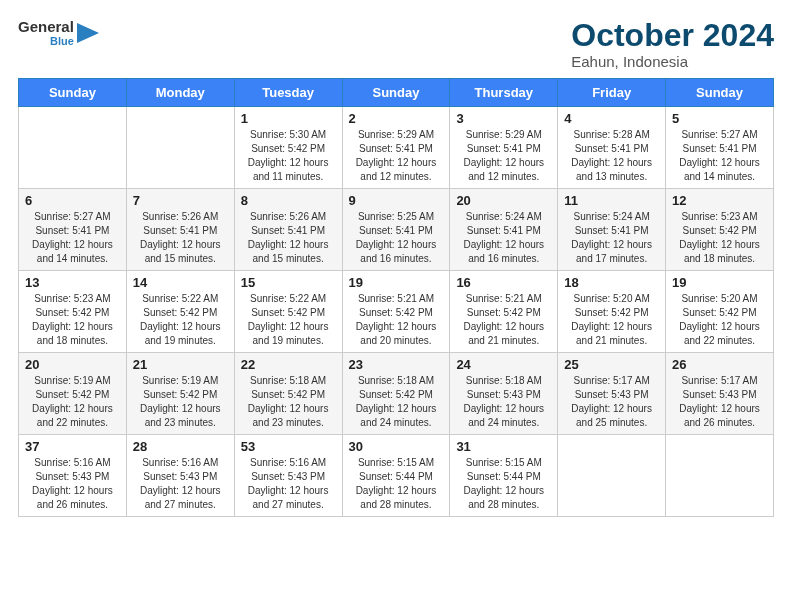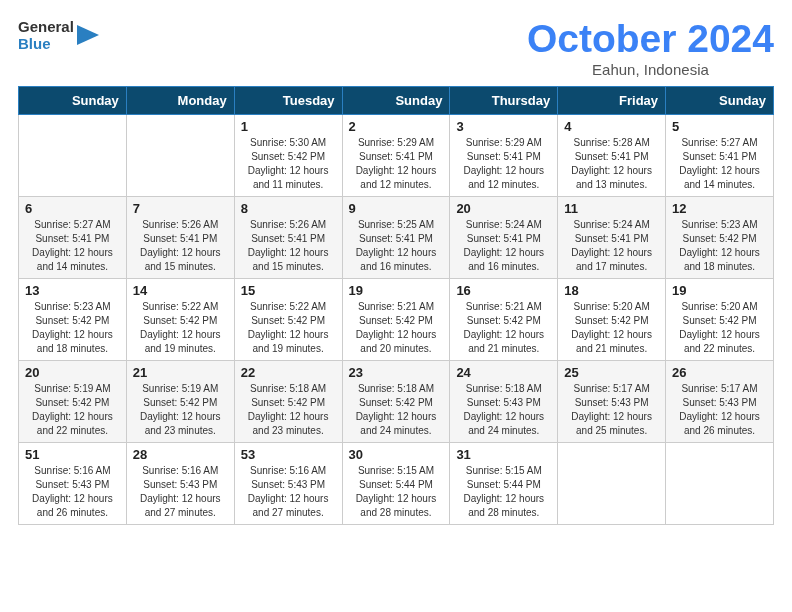--- a/index.html
+++ b/index.html
@@ -19,46 +19,47 @@
     .header {
       display: flex;
       align-items: flex-start;
       justify-content: space-between;
       margin-bottom: 8px;
     }
     .logo {
       display: flex;
       align-items: center;
       gap: 0;
+      text-align: right;
     }
     .title-block {
       text-align: right;
     }
     .month-title {
-      font-size: 39px;
+      font-size: 32px;
       font-weight: bold;
-      color: #3b82f6;
+      color: #0c4a6e;
       line-height: 1.1;
     }
     .location {
       font-size: 15px;
       color: #555;
-      text-align: center;
+      text-align: left;
     }
     .calendar {
       width: 100%;
       border-collapse: collapse;
       margin-top: 4px;
     }
     .calendar th {
-      background: #0c4a6e;
+      background: #3b82f6;
       color: #fff;
       font-size: 13px;
       font-weight: bold;
-      text-align: right;
+      text-align: center;
       padding: 6px 7px;
       border: 1px solid #2a7fc1;
     }
     .calendar td {
       border: 1px solid #ccc;
       vertical-align: top;
       padding: 4px 6px;
       width: calc(100%/7);
       min-height: 80px;
       background: #fff;
@@ -85,21 +86,21 @@
   </style>
 </head>
 <body>
 
 <div class="page">
   <div class="header">
     <div class="logo">
   <div style="display:flex;align-items:center;gap:3px">
     <div style="line-height:1.15">
       <div style="font-size:15px;font-weight:bold;color:#333;font-family:Arial">General</div>
-      <div style="font-size:15px;font-weight:bold;color:#2a7fc1;font-family:Arial">Blue</div>
+      <div style="font-size:11px;font-weight:bold;color:#2a7fc1;font-family:Arial">Blue</div>
     </div>
     <svg width="22" height="28" viewBox="0 0 22 28">
       <polygon points="0,4 22,14 0,24" fill="#2a7fc1"></polygon>
     </svg>
   </div>
 </div>
     <div class="title-block">
       <div class="month-title">October 2024</div>
       <div class="location">Eahun, Indonesia</div>
     </div>
@@ -227,21 +228,21 @@
             <span class="day-num">25</span>
             <div class="day-info">Sunrise: 5:17 AM<br>Sunset: 5:43 PM<br>Daylight: 12 hours<br>and 25 minutes.</div>
           </td>
           <td>
             <span class="day-num">26</span>
             <div class="day-info">Sunrise: 5:17 AM<br>Sunset: 5:43 PM<br>Daylight: 12 hours<br>and 26 minutes.</div>
           </td>
         </tr>
         <tr>
           <td>
-            <span class="day-num">51</span>
+            <span class="day-num">37</span>
             <div class="day-info">Sunrise: 5:16 AM<br>Sunset: 5:43 PM<br>Daylight: 12 hours<br>and 26 minutes.</div>
           </td>
           <td>
             <span class="day-num">28</span>
             <div class="day-info">Sunrise: 5:16 AM<br>Sunset: 5:43 PM<br>Daylight: 12 hours<br>and 27 minutes.</div>
           </td>
           <td>
             <span class="day-num">53</span>
             <div class="day-info">Sunrise: 5:16 AM<br>Sunset: 5:43 PM<br>Daylight: 12 hours<br>and 27 minutes.</div>
           </td>

